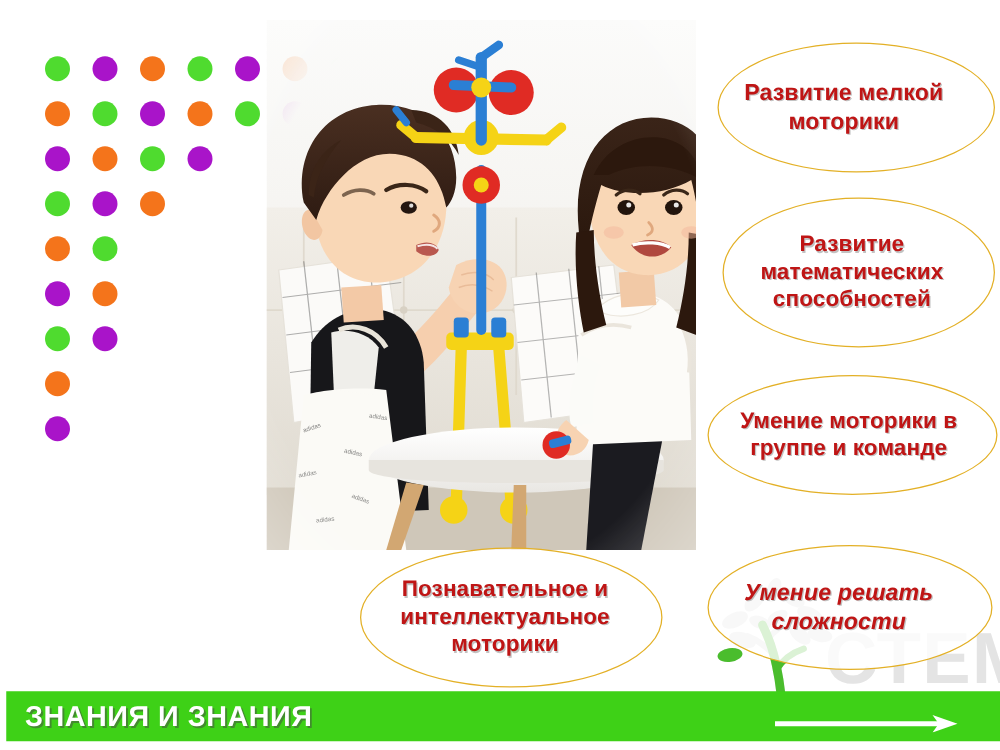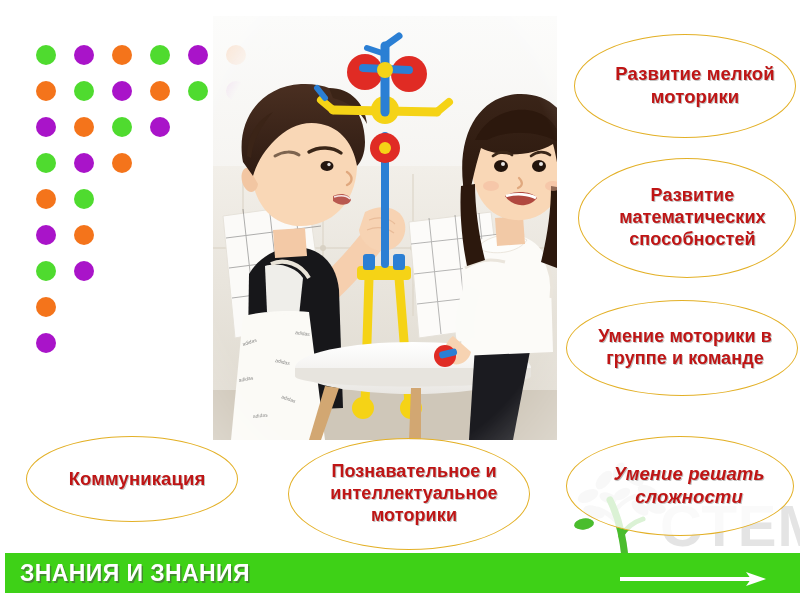--- a/index.html
+++ b/index.html
@@ -22,21 +22,21 @@
 
   
   .photo{position:absolute;left:213px;top:16px;width:344px;height:424px;z-index:3;
     overflow:hidden;
     -webkit-mask-image:radial-gradient(ellipse 86% 88% at 50% 50%, #000 62%, rgba(0,0,0,0.75) 80%, rgba(0,0,0,0) 99%);
     mask-image:radial-gradient(ellipse 86% 88% at 50% 50%, #000 62%, rgba(0,0,0,0.75) 80%, rgba(0,0,0,0) 99%);
   }
   .photo svg{display:block;width:100%;height:100%;}
 
   
-  .bubble{position:absolute;z-index:6;display:flex;align-items:center;justify-content:flex-end;
+  .bubble{position:absolute;z-index:6;display:flex;align-items:center;justify-content:flex-start;
     border:1.6px solid #e3b026;border-radius:50%;
     background:rgba(255,255,255,0.80);
     box-sizing:border-box;}
   .bubble span{
     display:block;text-align:center;color:#bf1515;font-weight:bold;
     text-shadow:1px 1px 0 rgba(120,120,120,0.45);
     line-height:1.22;letter-spacing:0.1px;
   }
   #b-motor   {left:574px;top:34px;width:222px;height:104px;}
   #b-motor span{font-size:18.5px;width:200px;}
@@ -345,23 +345,20 @@
   </div>
   <div class="bubble" id="b-math">
     <span>Развитие математических способностей</span>
   </div>
   <div class="bubble" id="b-team">
     <span>Умение моторики в группе и команде</span>
   </div>
   <div class="bubble" id="b-solve">
     <span>Умение решать сложности</span>
   </div>
-  <div class="bubble" id="b-comm">
-    <span>Коммуникация</span>
-  </div>
   <div class="bubble" id="b-cogn">
     <span>Познавательное и интеллектуальное моторики</span>
   </div>
 
   <div class="greenbar"></div>
   <div class="greenbar-title">ЗНАНИЯ И ЗНАНИЯ</div>
   <svg class="bar-arrow" viewBox="0 0 148 14" aria-hidden="true">
     <path d="M0 7 L132 7" stroke="#ffffff" stroke-width="4"></path>
     <path d="M126 0 L146 7 L126 14 L131 7 Z" fill="#ffffff"></path>
   </svg>

